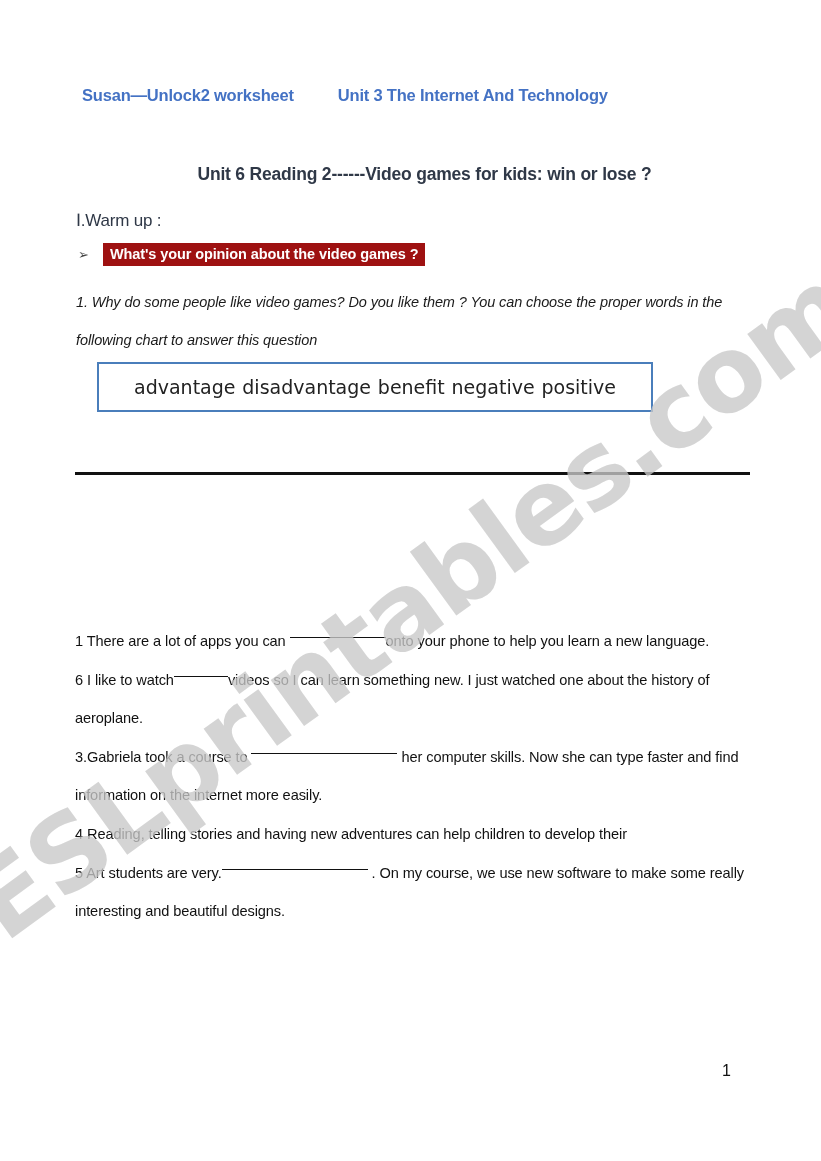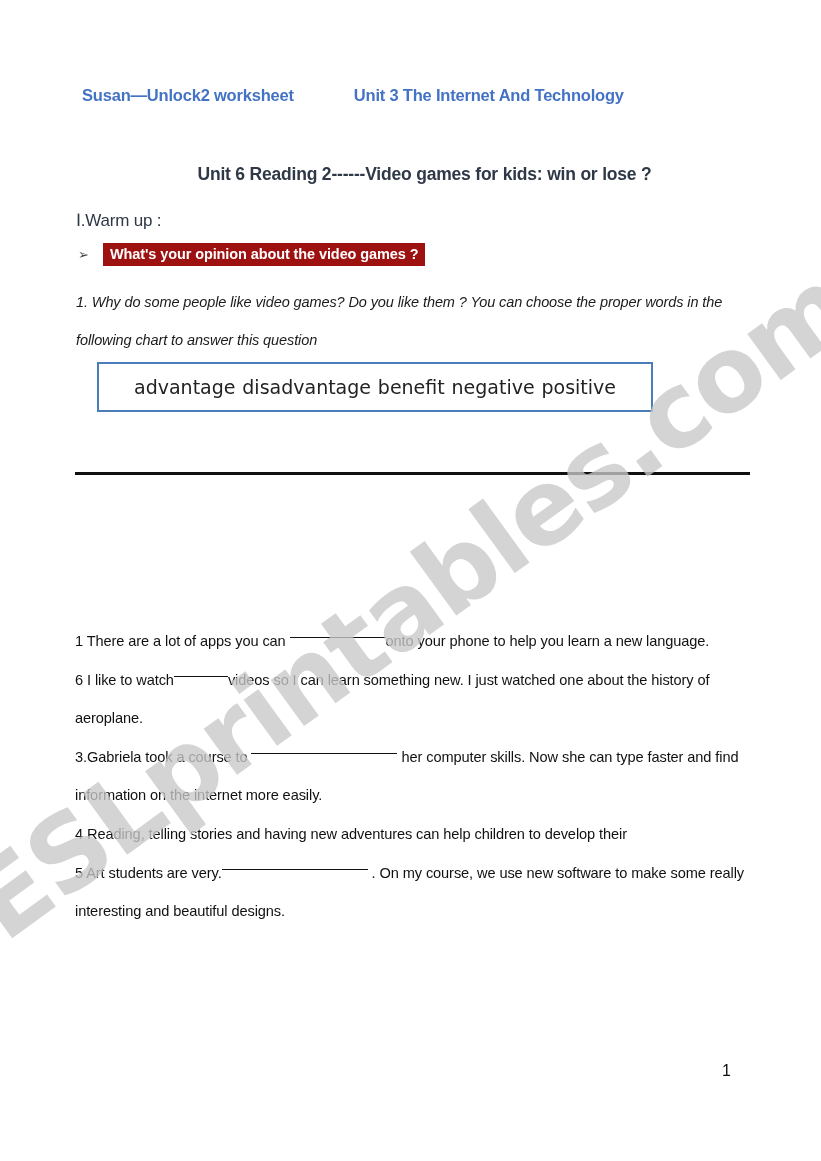--- a/index.html
+++ b/index.html
@@ -43,21 +43,21 @@
   }
 
   
   .doc-header {
     position: absolute;
     left: 82px;
     top: 86px;
     width: 680px;
     display: flex;
     align-items: baseline;
-    gap: 60px;
+    gap: 44px;
     z-index: 2;
   }
   .doc-header span {
     color: #4472c4;
     font-weight: 700;
     font-size: 16.5px;
     letter-spacing: -0.2px;
     white-space: nowrap;
   }
 

